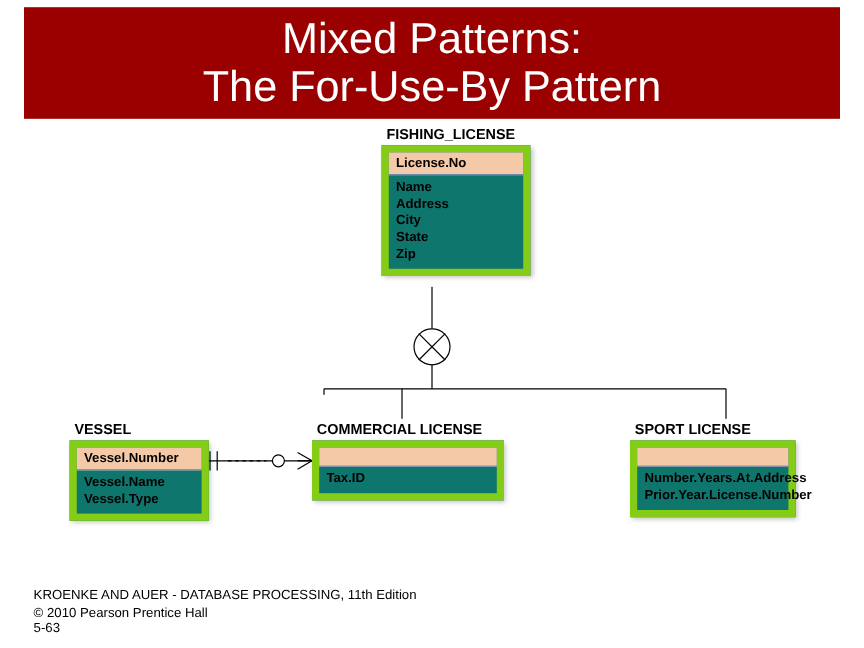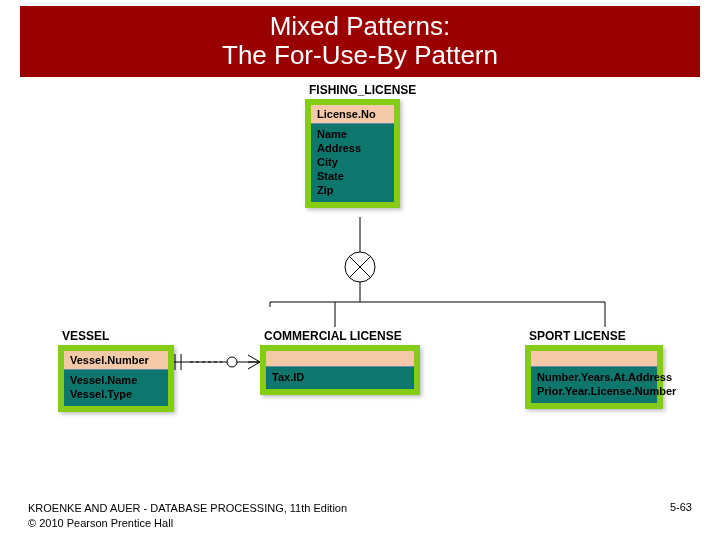--- a/index.html
+++ b/index.html
@@ -1,26 +1,26 @@
 <!DOCTYPE html>
 <html><head>
 <meta charset="utf-8">
 <style>
   * { box-sizing: border-box; margin: 0; padding: 0; }
   body { width: 720px; height: 540px; font-family: Arial, sans-serif; background: #fff; overflow: hidden; position: relative; }
   .header { background: #9a0000; color: #fff; width: 680px; margin: 6px auto 0; padding: 6px 0 8px; text-align: center; }
-  .header h1 { font-weight: normal; font-size: 26px; line-height: 1.1; }
+  .header h1 { font-weight: normal; font-size: 36px; line-height: 1.1; }
   .diagram { position: relative; width: 720px; height: 410px; }
   .entity { position: absolute; }
   .entity-title { font-size: 12px; font-weight: bold; padding: 2px 4px; }
   .entity-box { border: 6px solid #84cc16; box-shadow: 2px 2px 4px rgba(0,0,0,0.25); background: #0f766e; }
   .pk { background: #f4c9a8; border-bottom: 1px solid #6a8ca8; font-size: 11px; font-weight: bold; padding: 3px 6px; min-height: 16px; }
   .attrs { font-size: 11px; font-weight: bold; padding: 3px 6px 5px; min-height: 18px; }
   .attrs div { padding: 1px 0; }
-  .footer { position: absolute; bottom: 10px; left: 28px; right: 28px; display: flex; justify-content: space-between; font-size: 11px; }
+  .footer { position: absolute; bottom: 10px; left: 28px; right: 28px; display: flex; justify-content: space-between; font-size: 11px; flex-direction: column; }
   .footer .left { line-height: 1.3; }
   svg.lines { position: absolute; top: 0; left: 0; width: 720px; height: 410px; pointer-events: none; }
 </style>
 </head>
 <body>
 
 <div class="header">
   <h1>
     <span>Mixed Patterns:</span><br>
     <span>The For-Use-By Pattern</span>
@@ -51,21 +51,21 @@
     <line x1="181" y1="277" x2="181" y2="293" stroke="#000" stroke-width="1"></line>
 
     <line x1="190" y1="285" x2="222" y2="285" stroke="#000" stroke-width="1" stroke-dasharray="3,3"></line>
 
     <circle cx="232" cy="285" r="5" fill="#fff" stroke="#000" stroke-width="1"></circle>
     <line x1="248" y1="278" x2="260" y2="285" stroke="#000" stroke-width="1"></line>
     <line x1="248" y1="292" x2="260" y2="285" stroke="#000" stroke-width="1"></line>
     <line x1="248" y1="285" x2="260" y2="285" stroke="#000" stroke-width="1"></line>
   </svg>
 
-  <div class="entity" style="left:305px; top:4px; width:95px;">
+  <div class="entity" style="left:318px; top:4px; width:124px;">
     <div class="entity-title">FISHING_LICENSE</div>
     <div class="entity-box">
       <div class="pk">License.No</div>
       <div class="attrs">
         <div>Name</div>
         <div>Address</div>
         <div>City</div>
         <div>State</div>
         <div>Zip</div>
       </div>

